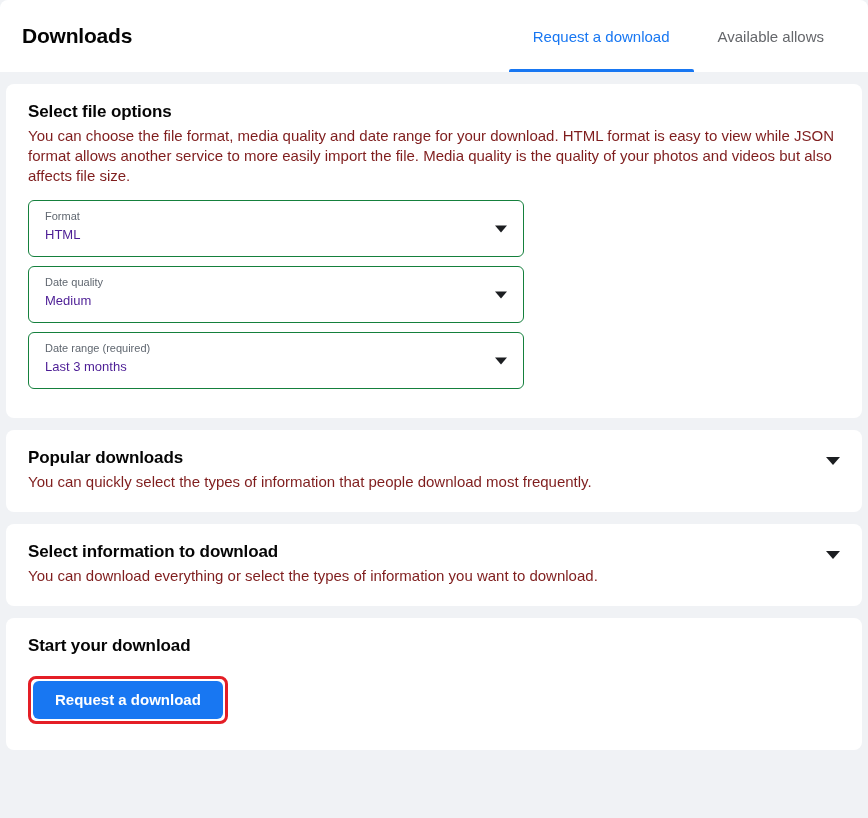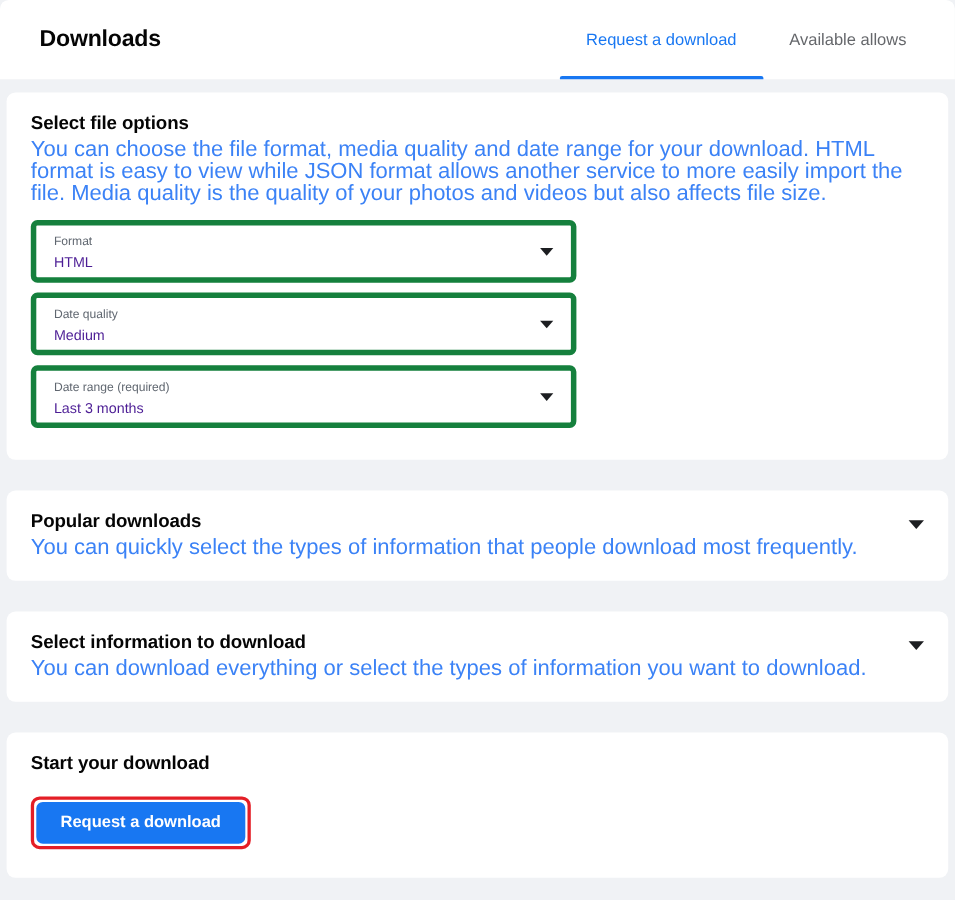--- a/index.html
+++ b/index.html
@@ -22,21 +22,21 @@
     box-sizing: border-box;
   }
 
   
   .header {
     background: #ffffff;
     height: 72px;
     display: flex;
     align-items: center;
     justify-content: space-between;
-    padding: 0 20px 0 36px;
+    padding: 0 20px 0 22px;
     box-sizing: border-box;
     border-radius: 8px 8px 0 0;
   }
   .header-title {
     font-size: 21px;
     font-weight: bold;
     letter-spacing: -0.2px;
     color: #050505;
   }
   .tabs {
@@ -67,49 +67,49 @@
     bottom: 0;
     height: 3px;
     background: #1877f2;
     border-radius: 2px 2px 0 0;
   }
 
   
   .card {
     background: #ffffff;
     border-radius: 8px;
-    margin: 0 6px 28px 6px;
+    margin: 0 6px 12px 6px;
     padding: 18px 22px 20px 22px;
     box-sizing: border-box;
   }
   .card-first {
     margin-top: 12px;
   }
   .card h2 {
     margin: 0 0 4px 0;
     font-size: 17px;
     font-weight: bold;
     color: #050505;
     letter-spacing: -0.1px;
   }
   .card p.desc {
     margin: 0;
-    font-size: 20px;
+    font-size: 15px;
     line-height: 20px;
-    color: #3b82f6;
+    color: #7f1d1d;
   }
 
   
   .select-list {
     margin-top: 14px;
     width: 496px;
   }
   .select-box {
     position: relative;
-    border: 5px solid #15803d;
+    border: 1px solid #15803d;
     border-radius: 6px;
     height: 57px;
     box-sizing: border-box;
     padding: 8px 14px 0 16px;
     margin-bottom: 9px;
     background: #fff;
     cursor: pointer;
   }
   .select-label {
     font-size: 11px;

